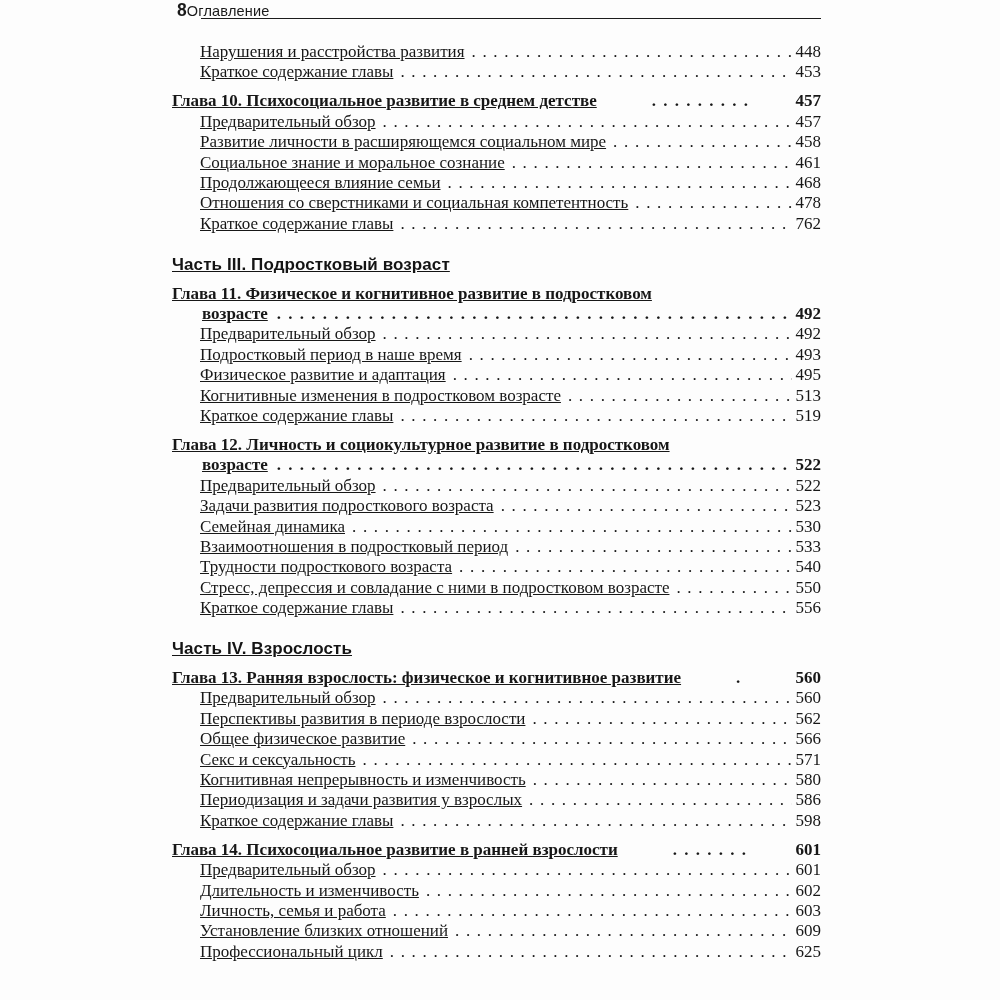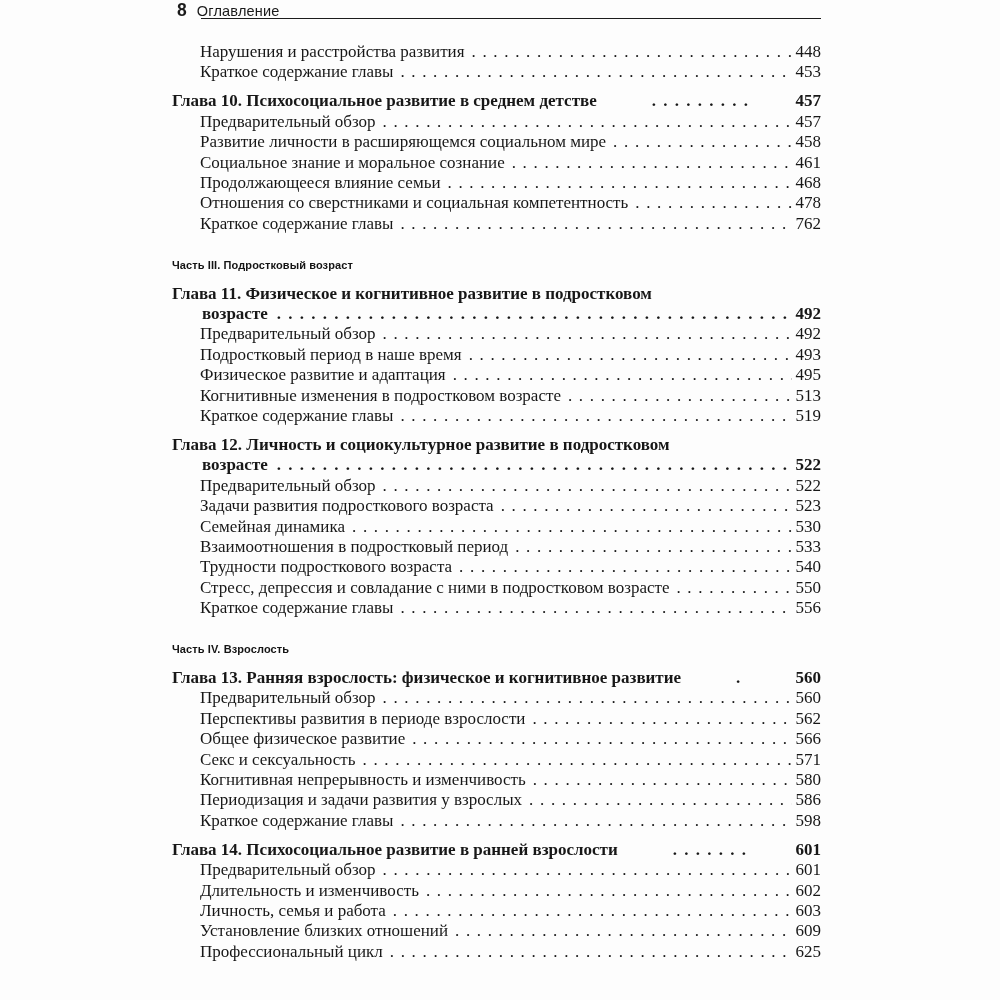--- a/index.html
+++ b/index.html
@@ -27,21 +27,20 @@
     color: #1a1a1a;
   }
   .hdr-folio {
     font-size: 17.5px;
     font-weight: 700;
     line-height: 19px;
   }
   .hdr-title {
     font-size: 14.5px;
     font-weight: 400;
-    margin-left: 10px;
     letter-spacing: 0.2px;
   }
   .hdr-rule {
     position: absolute;
     left: 201px;
     top: 17.6px;
     width: 620px;
     height: 1.7px;
     background: #1c1c1c;
   }
@@ -54,21 +53,21 @@
     width: 649px;
     font-family: "Liberation Serif", serif;
     font-size: 17px;
     color: #171717;
   }
   .row {
     display: flex;
     align-items: baseline;
     line-height: 20.4px;
   }
-  .row .t  { white-space: pre; }
+  .row .t  { white-space: pre; text-decoration: underline; }
   .row .pg { white-space: pre; margin-left: 4px; }
 
   .leader {
     flex: 1 1 auto;
     overflow: hidden;
     white-space: nowrap;
     margin-left: 7px;
     word-spacing: 2.4px;
   }
   .leader::after {
@@ -87,21 +86,21 @@
   .row.chapter-cont {
     font-weight: 700;
     padding-left: 30px;
     justify-content: space-between;
   }
   .row.chapter-cont .leader { margin-left: 9px; word-spacing: 3px; }
 
   .row.part {
     font-family: "Liberation Sans", sans-serif;
     font-weight: 700;
-    font-size: 11px;
+    font-size: 17px;
     letter-spacing: 0.1px;
     margin-top: 20.5px;
     color: #141414;
   }
 </style>
 </head>
 <body>
 
 <div class="page">
 

